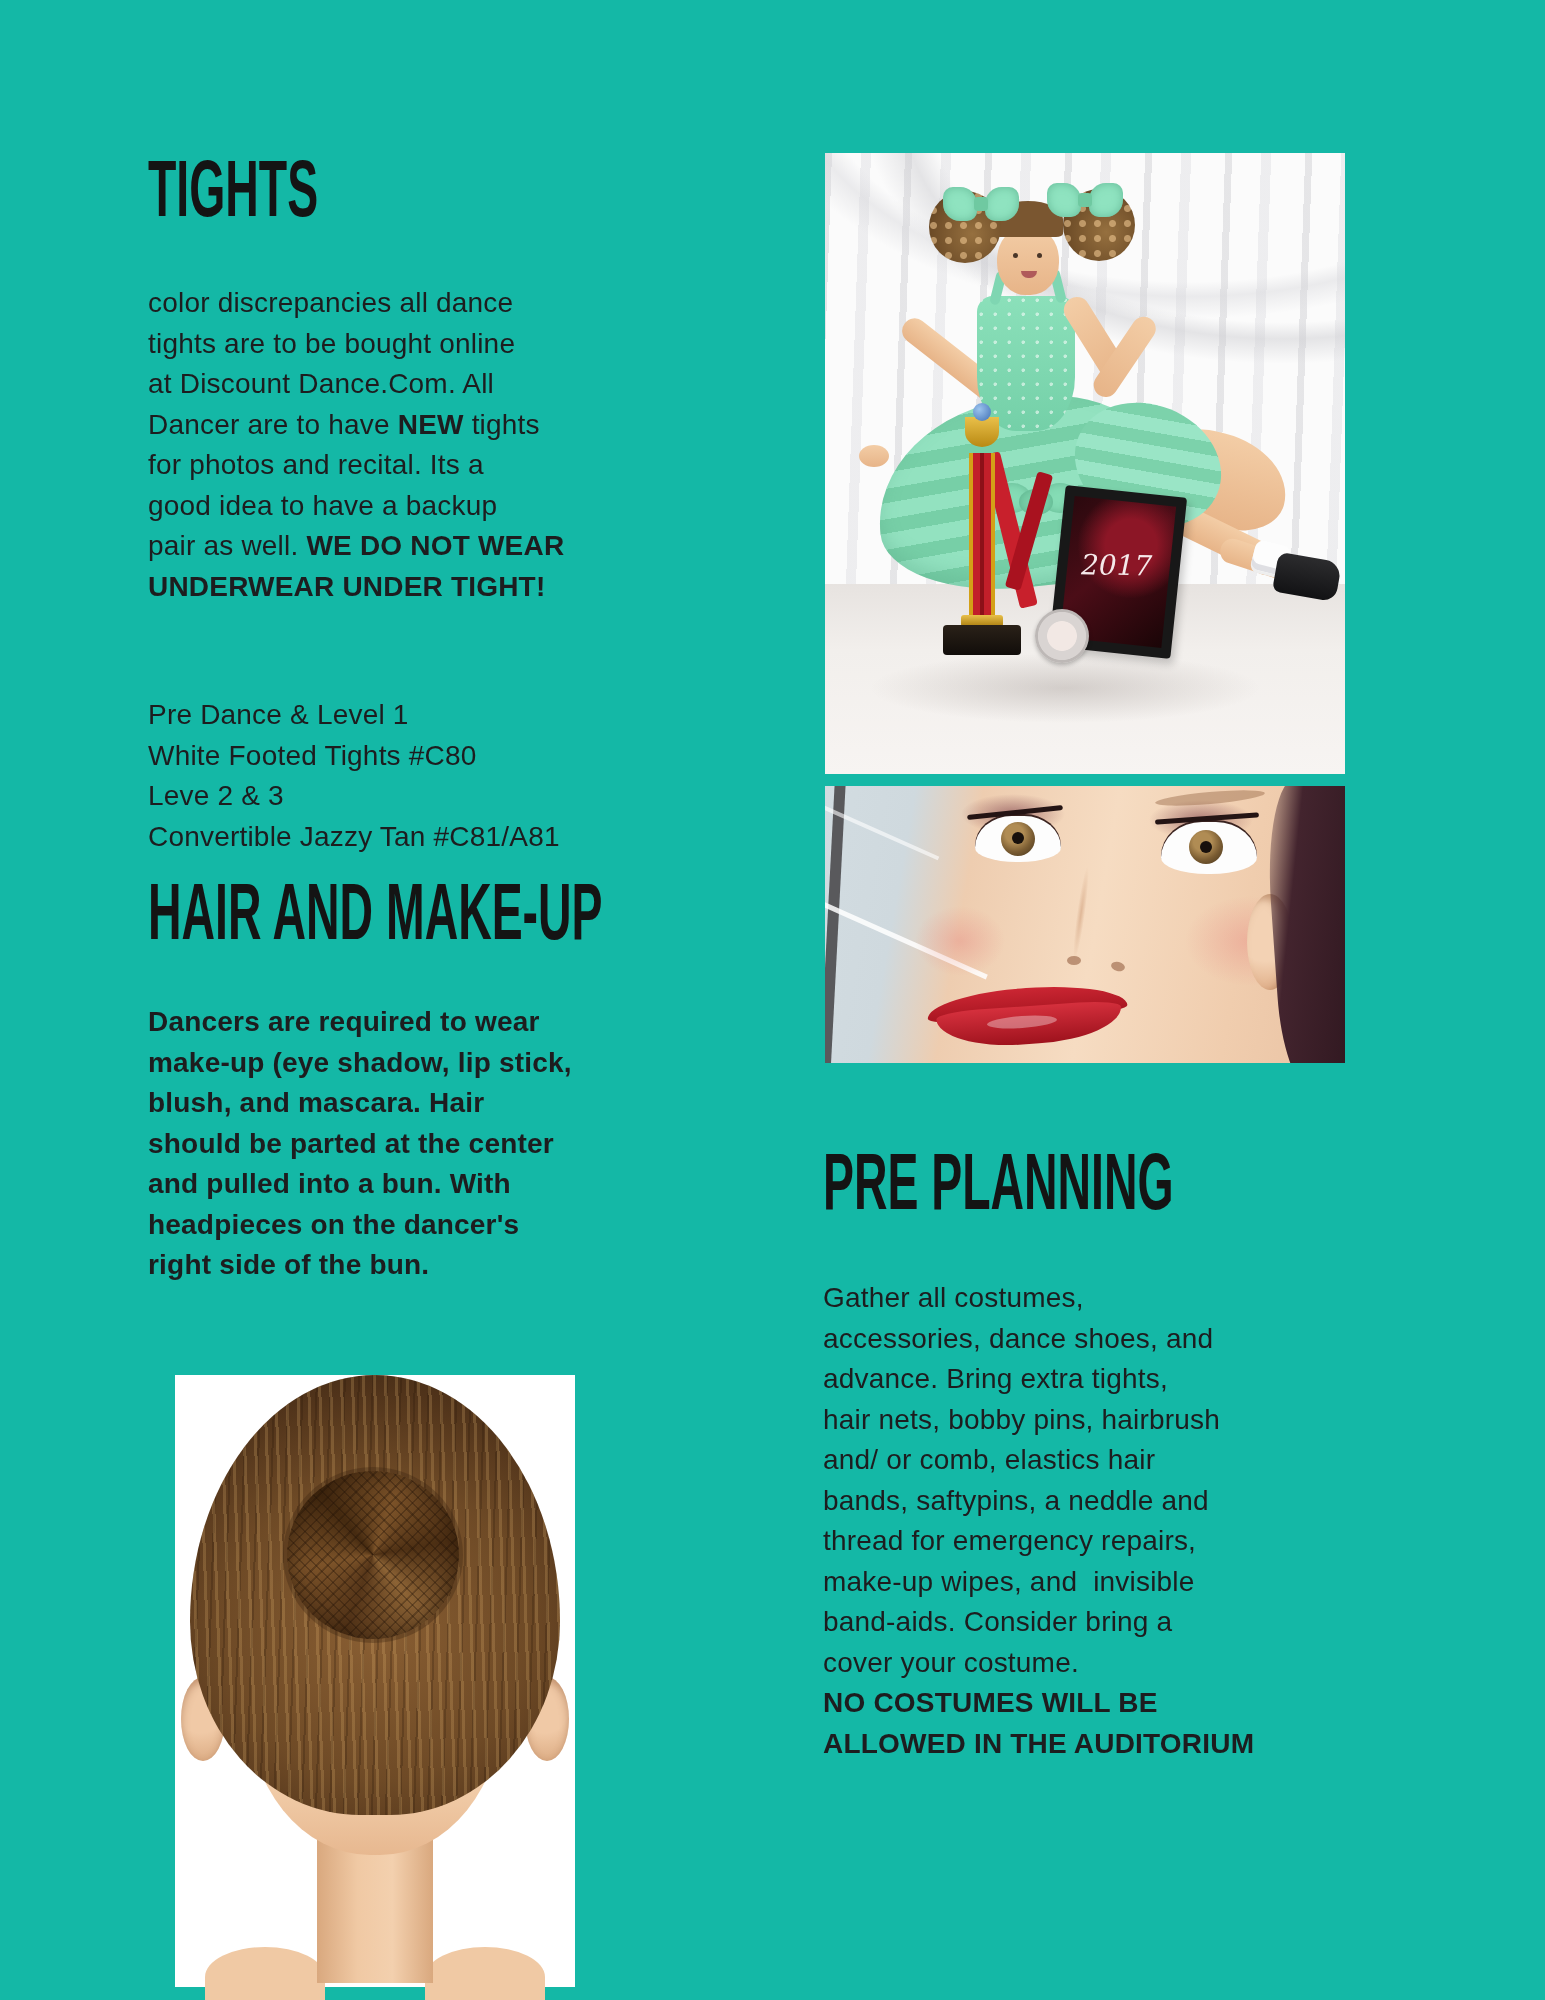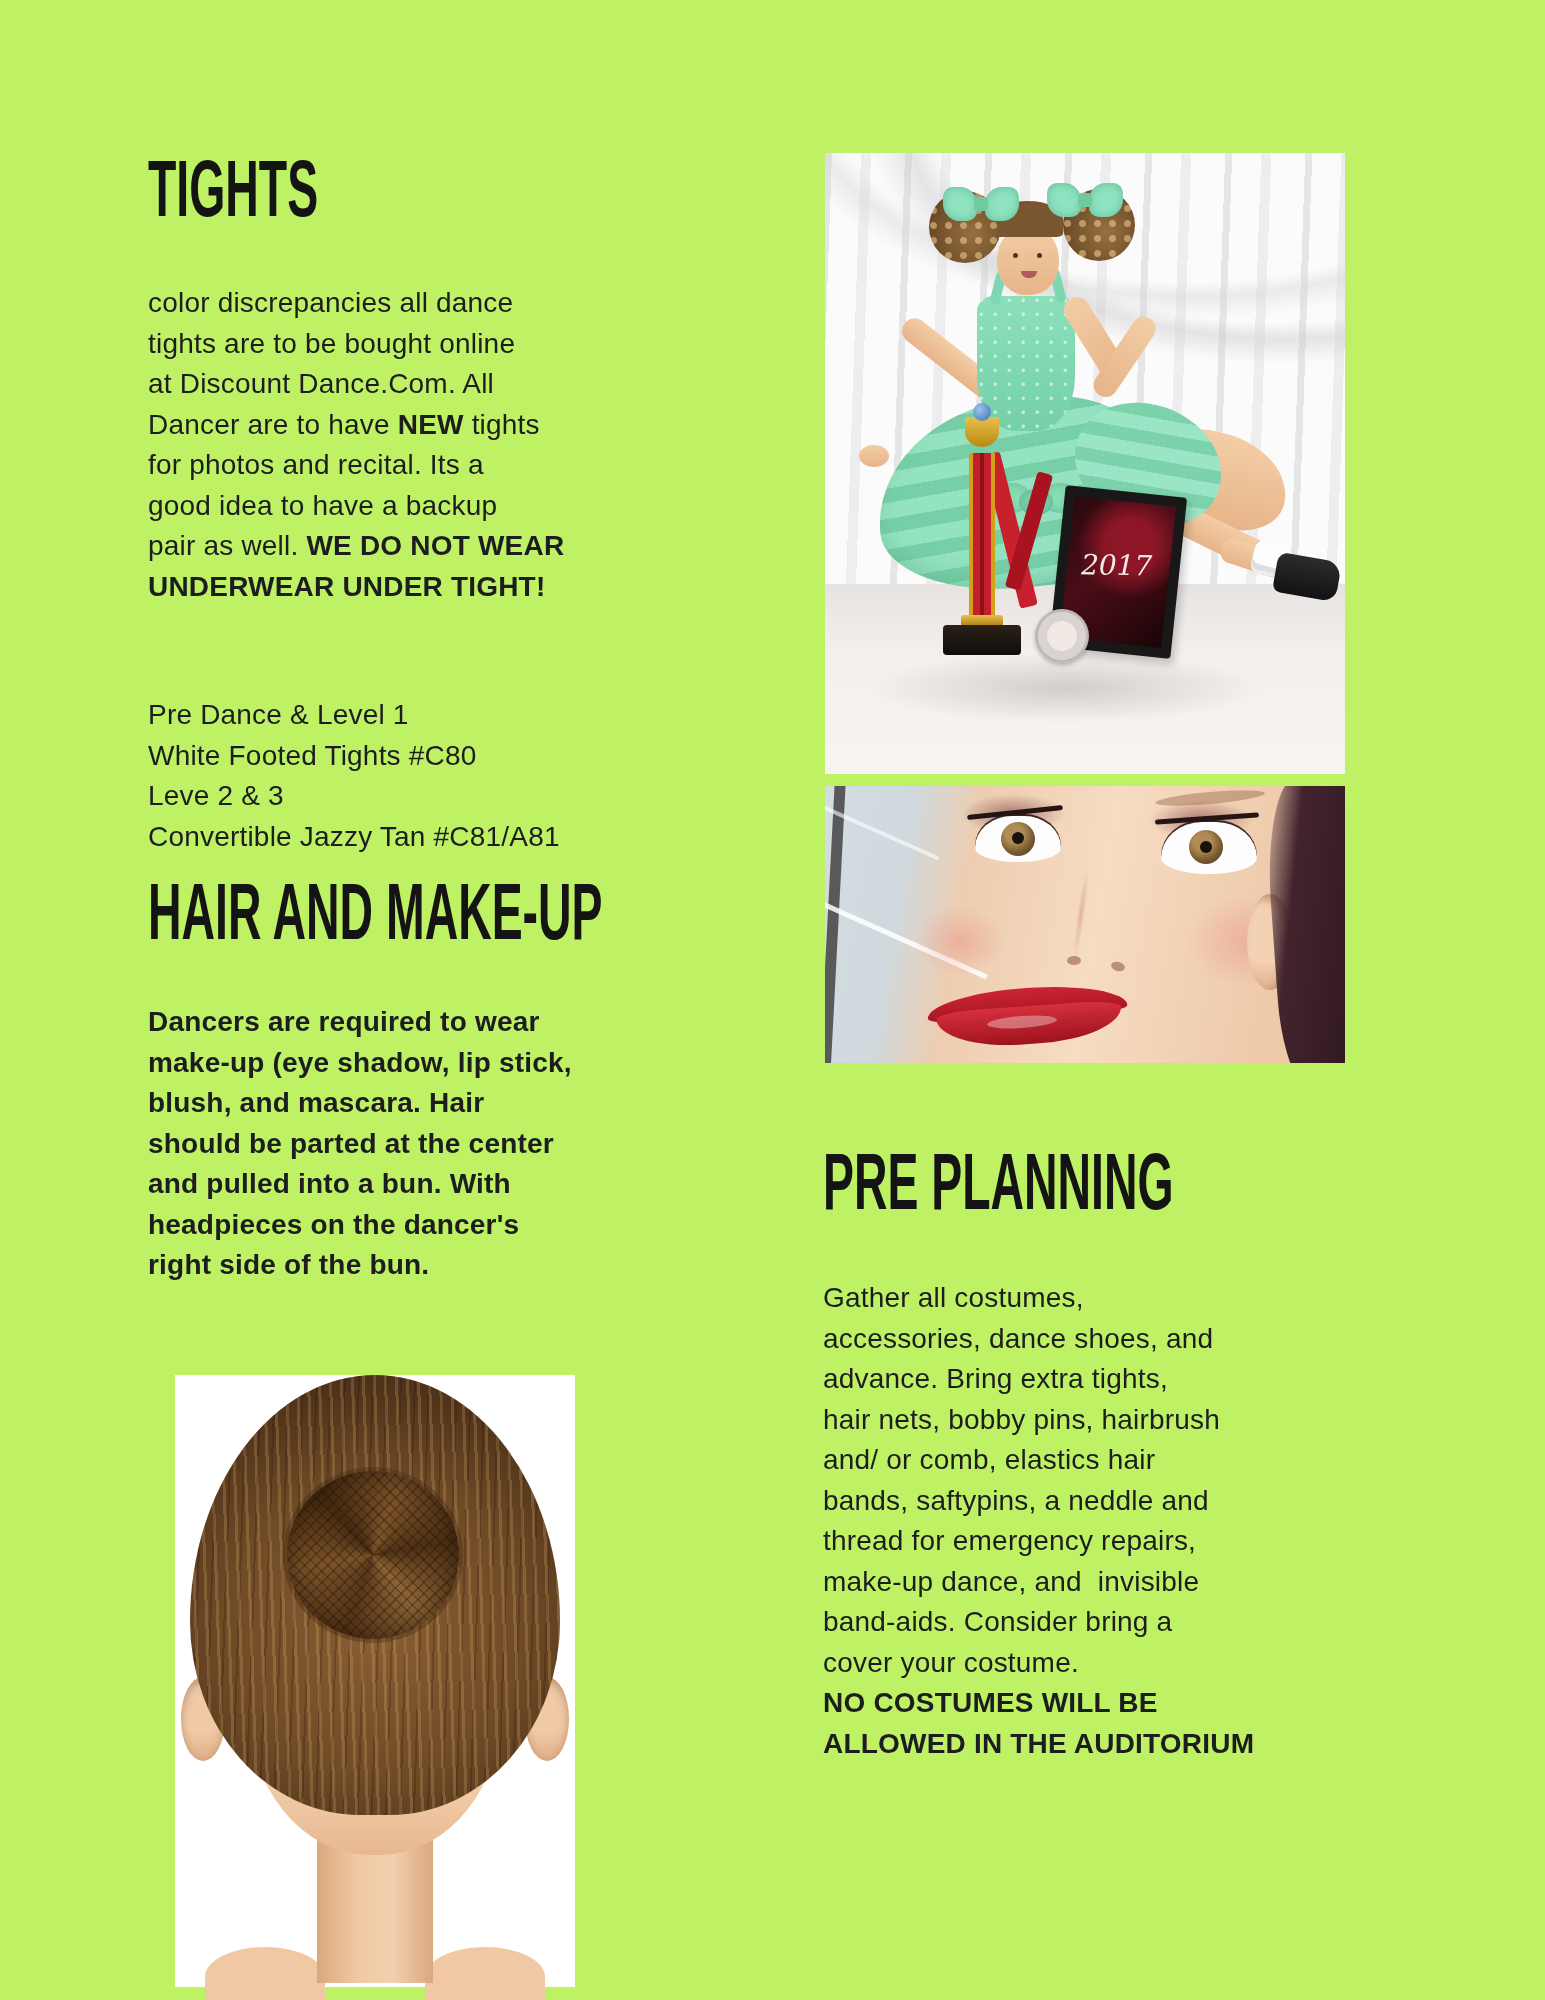--- a/index.html
+++ b/index.html
@@ -1,16 +1,16 @@
 <!DOCTYPE html>
 <html><head>
 <meta charset="utf-8">
 <style>
   html,body{margin:0;padding:0;background:#ffffff;}
-  .page{position:relative;width:1545px;height:2000px;background:#bef264;overflow:hidden;
+  .page{position:relative;width:1545px;height:2000px;background:#14b8a6;overflow:hidden;
         font-family:"Liberation Sans",sans-serif;color:#1d1d1f;}
   .abs{position:absolute;}
   .h{font-weight:700;font-size:80px;line-height:80px;color:#141414;
      transform:scaleX(.58);transform-origin:left top;white-space:nowrap;}
   .para{font-size:28px;line-height:40.5px;letter-spacing:.2px;color:#1d1d1f;}
   .tl{white-space:pre;}
   .tl .b{font-weight:700;}
   
   .ph{position:absolute;overflow:hidden;}
   
@@ -264,20 +264,20 @@
   <div class="abs h" style="left:823px;top:1142px;">PRE PLANNING</div>
 
   <div class="abs para" style="left:823px;top:1278px;">
       <div class="tl"><span>Gather all costumes,</span></div>
       <div class="tl"><span>accessories, dance shoes, and</span></div>
       <div class="tl"><span>advance. Bring extra tights,</span></div>
       <div class="tl"><span>hair nets, bobby pins, hairbrush</span></div>
       <div class="tl"><span>and/ or comb, elastics hair</span></div>
       <div class="tl"><span>bands, saftypins, a neddle and</span></div>
       <div class="tl"><span>thread for emergency repairs,</span></div>
-      <div class="tl"><span>make-up dance, and  invisible</span></div>
+      <div class="tl"><span>make-up wipes, and  invisible</span></div>
       <div class="tl"><span>band-aids. Consider bring a</span></div>
       <div class="tl"><span>cover your costume.</span></div>
       <div class="tl"><span class="b">NO COSTUMES WILL BE</span></div>
       <div class="tl"><span class="b">ALLOWED IN THE AUDITORIUM</span></div>
     </div>
 
 </div>
 
 </body></html>

